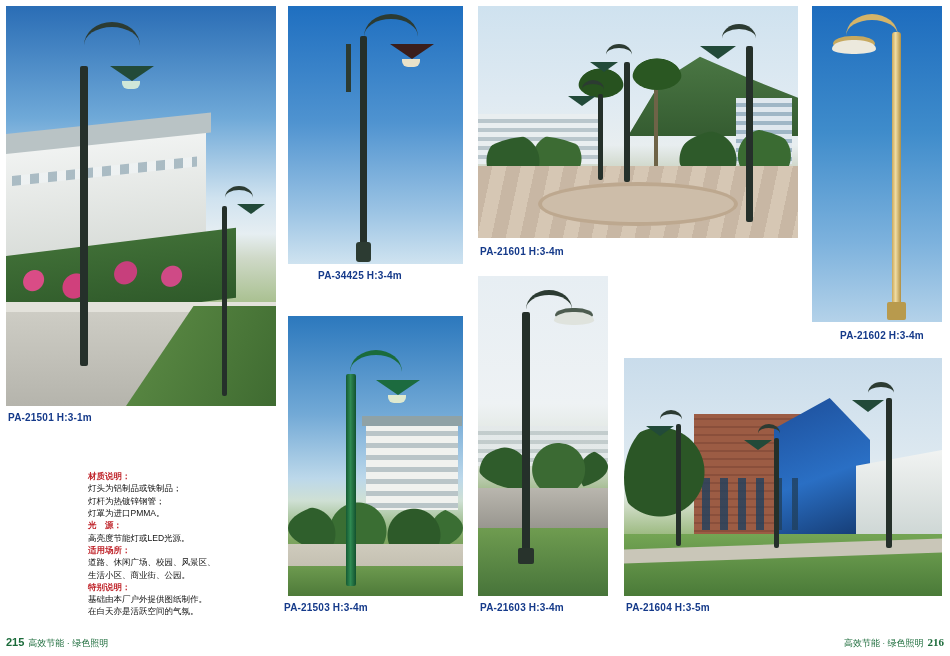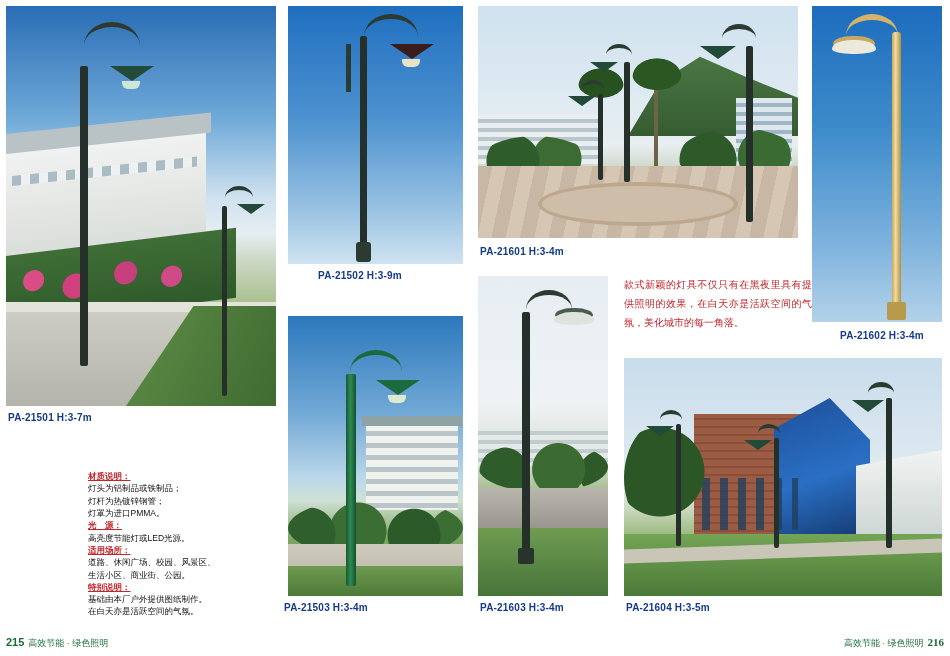--- a/index.html
+++ b/index.html
@@ -81,21 +81,21 @@
   .strip { position: absolute; }
 
   
   .spec {
     position: absolute;
     font-size: 8.5px;
     line-height: 1.45;
     color: #111;
     width: 200px;
   }
-  .spec .hd { color: #c0262c; font-weight: bold; text-decoration: underline; }
+  .spec .hd { color: #c0262c; font-weight: bold; }
   .desc {
     position: absolute;
     font-size: 10px;
     line-height: 1.9;
     color: #c0262c;
     width: 188px;
     text-align: justify;
   }
 
   
@@ -149,32 +149,32 @@
 
     <div class="pole dark" style="left:74px; top:60px; width:8px; height:300px;"></div>
     <div class="arm" style="left:78px; top:16px; width:56px; height:48px;"></div>
     <div class="shade" style="left:104px; top:60px;"></div>
     <div class="strip" style="left:116px; top:75px; width:18px; height:8px; background:#cfe7d8; border-radius:0 0 6px 6px;"></div>
 
     <div class="pole dark" style="left:216px; top:200px; width:5px; height:190px;"></div>
     <div class="arm" style="left:219px; top:180px; width:28px; height:24px; border-width:4px;"></div>
     <div class="shade sm" style="left:231px; top:198px;"></div>
   </div>
-  <div class="cap" style="left:8px; top:412px;">PA-21501 H:3-7m</div>
+  <div class="cap" style="left:8px; top:412px;">PA-21501 H:3-1m</div>
 
   <div class="photo" style="left:288px; top:6px; width:175px; height:258px;">
     <div class="sky" style="background:linear-gradient(#1f6fc0 0%, #4f93d0 45%, #9cc4e4 80%, #cfe3f0 100%);"></div>
     <div class="pole dark" style="left:72px; top:30px; width:7px; height:224px;"></div>
     <div class="arm" style="left:76px; top:8px; width:54px; height:34px;"></div>
     <div class="shade" style="left:102px; top:38px; border-top-color:#3b1e1b;"></div>
     <div class="strip" style="left:114px; top:53px; width:18px; height:8px; background:#e9e2c9; border-radius:0 0 6px 6px;"></div>
     <div class="strip" style="left:58px; top:38px; width:5px; height:48px; background:#2c3b32;"></div>
     <div class="strip" style="left:68px; top:236px; width:15px; height:20px; background:#2c3b32; border-radius:3px;"></div>
   </div>
-  <div class="cap" style="left:318px; top:270px;">PA-21502 H:3-9m</div>
+  <div class="cap" style="left:318px; top:270px;">PA-34425 H:3-4m</div>
 
   <div class="photo" style="left:478px; top:6px; width:320px; height:232px;">
     <div class="sky" style="background:linear-gradient(#cfe2ef 0%, #dfeaf2 40%, #e8eef0 60%, #cfd7c9 70%, #b9c3ad 100%);"></div>
 
     <div class="strip" style="left:150px; top:40px; width:180px; height:90px; background:linear-gradient(#4d7a46,#355c31); clip-path:polygon(0 100%,18% 40%,40% 12%,65% 34%,100% 62%,100% 100%);"></div>
 
     <div class="strip" style="left:258px; top:92px; width:56px; height:66px; background:repeating-linear-gradient(#dfe7ee 0 5px,#9fb6c6 5px 9px);"></div>
     <div class="strip" style="left:0px; top:108px; width:120px; height:50px; background:repeating-linear-gradient(#e9eef0 0 5px,#b9c6cc 5px 9px);"></div>
 
     <div class="blob" style="left:2px; top:130px; width:110px; height:50px; background:radial-gradient(circle at 30% 50%,#2f5c2b 0 26px,transparent 27px),radial-gradient(circle at 70% 45%,#3c6b33 0 24px,transparent 25px);"></div>
@@ -205,21 +205,20 @@
 
   <div class="photo" style="left:812px; top:6px; width:130px; height:316px;">
     <div class="sky" style="background:linear-gradient(#1d6cbe 0%, #3f8ccb 40%, #7db2dd 75%, #b4d2e9 100%);"></div>
     <div class="pole gold" style="left:80px; top:26px; width:9px; height:286px; border-radius:3px;"></div>
     <div class="arm" style="left:34px; top:8px; width:52px; height:28px; border-width:6px; border-color:#d5b469;"></div>
     <div class="shade disc" style="left:20px; top:34px; width:44px; height:14px; background:#ece9dd; box-shadow:0 -5px 0 -1px #c7a95f;"></div>
     <div class="strip" style="left:75px; top:296px; width:19px; height:18px; background:#b89a4d; border-radius:2px;"></div>
   </div>
   <div class="cap" style="left:840px; top:330px;">PA-21602 H:3-4m</div>
 
-  <div class="desc" style="left:624px; top:275px;">款式新颖的灯具不仅只有在黑夜里具有提供照明的效果，在白天亦是活跃空间的气氛，美化城市的每一角落。</div>
 
   <div class="photo" style="left:288px; top:316px; width:175px; height:280px;">
     <div class="sky" style="background:linear-gradient(#2c78bd 0%, #72a9d6 35%, #bcd8ea 58%, #cfe0d4 66%, #7ea560 80%, #5d8a47 100%);"></div>
 
     <div class="strip" style="left:78px; top:108px; width:92px; height:86px; background:repeating-linear-gradient(#f0f2ef 0 7px,#b9c5c8 7px 12px);"></div>
     <div class="strip" style="left:74px; top:100px; width:100px; height:10px; background:#8fa2a6;"></div>
 
     <div class="blob" style="left:0; top:182px; width:175px; height:60px; background:
            radial-gradient(circle at 12% 60%,#2f5f2c 0 26px,transparent 27px),
            radial-gradient(circle at 40% 55%,#3a6e33 0 28px,transparent 29px),

